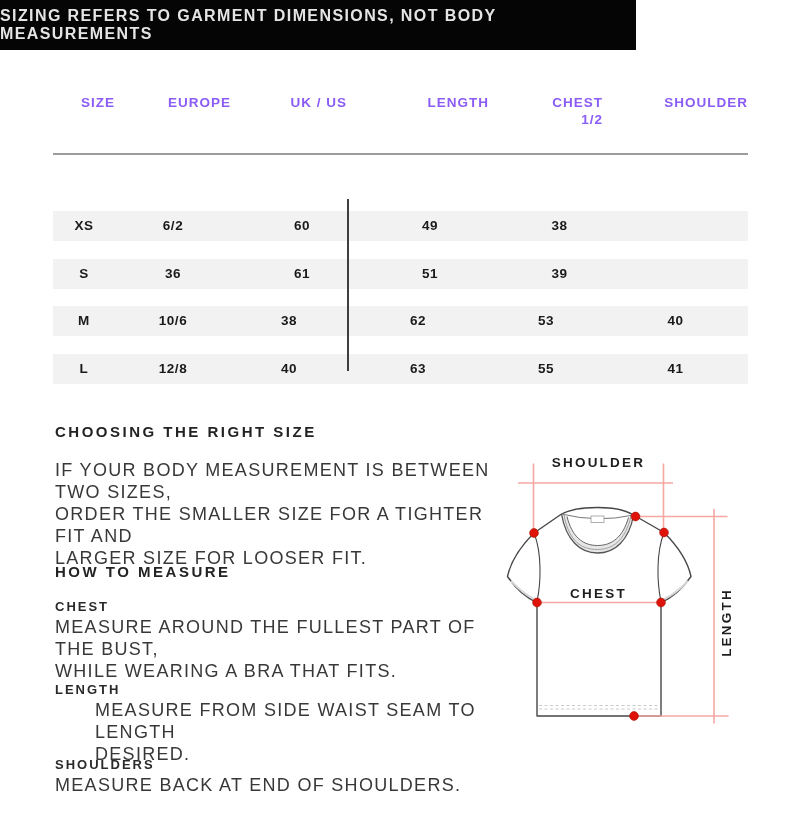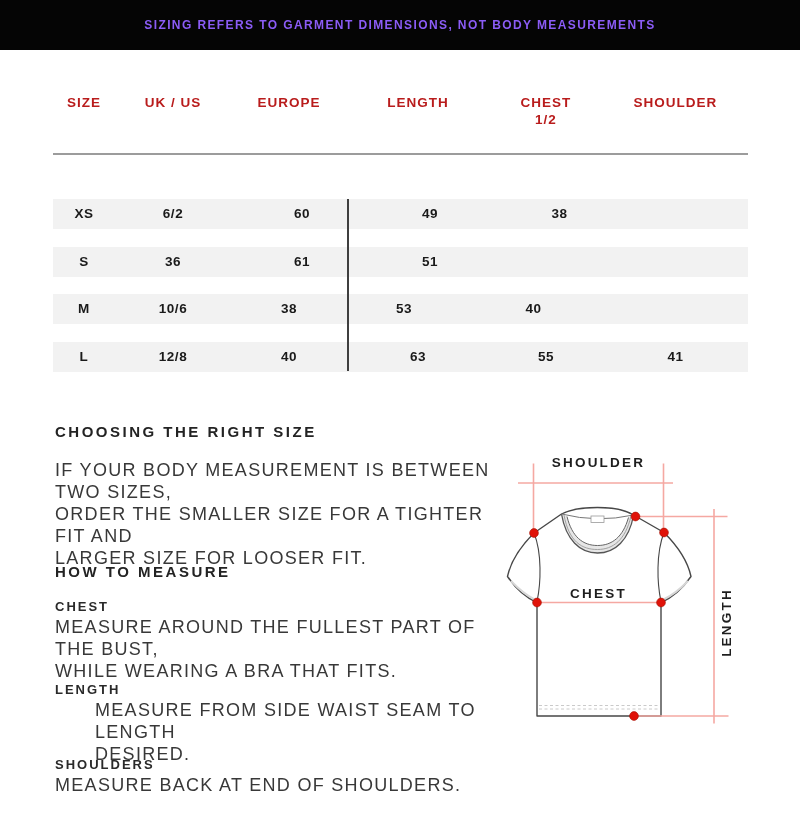--- a/index.html
+++ b/index.html
@@ -8,47 +8,47 @@
     width: 800px; height: 838px;
     font-family: "Liberation Sans", "DejaVu Sans", sans-serif;
     color: #1c1c1c;
     position: relative;
     overflow: hidden;
   }
   .page { position: absolute; inset: 0; width: 800px; height: 838px; background: #fff; }
 
   
   .banner {
-    position: absolute; top: 0; left: 0; width: 800px; height: 50px;
-    background: #050505; color: #8b5cf6;
+    position: absolute; top: 0; left: 0; width: 636px; height: 50px;
+    background: #050505; color: #e5e5e5;
     display: flex; align-items: center; justify-content: center;
-    font-size: 12px; font-weight: 700; letter-spacing: 1.4px;
+    font-size: 16px; font-weight: 700; letter-spacing: 1.4px;
   }
 
   
   .tbl-header {
     position: absolute; left: 53px; top: 94px; width: 695px;
-    display: flex; text-align: center;
+    display: flex; text-align: right;
     font-size: 13.5px; font-weight: 600; letter-spacing: 1px;
-    line-height: 17px; color: #b91c1c;
+    line-height: 17px; color: #8b5cf6;
   }
   .tbl-header .c, .tbl-row .c { flex: 0 0 auto; }
   .c.w1 { width: 62px; } .c.w2 { width: 116px; } .c.w3 { width: 116px; }
   .c.w4 { width: 142px; } .c.w5 { width: 114px; } .c.w6 { width: 145px; }
 
   .header-rule {
     position: absolute; left: 53px; top: 153px; width: 695px; height: 2px;
     background: #9c9c9c;
   }
   .tbl-rows { position: absolute; left: 53px; top: 199px; width: 695px; }
   .tbl-row {
     display: flex; height: 30px; margin-bottom: 17.5px;
     background: #f2f2f2; text-align: center;
     font-size: 13.5px; font-weight: 600; letter-spacing: 0.6px;
-    line-height: 30px; color: #1a1a1a;
+    line-height: 30px; color: #1a1a1a; margin-top: 12px;
   }
   .tbl-row:last-child { margin-bottom: 0; }
   .col-divider {
     position: absolute; left: 347px; top: 199px; width: 1.5px; height: 172px;
     background: #3f3f3f;
   }
 
   
   .h-big {
     position: absolute; left: 55px;
@@ -85,26 +85,26 @@
 
   <div class="banner">
     <span>SIZING REFERS TO GARMENT DIMENSIONS, NOT BODY MEASUREMENTS</span>
   </div>
 
   <div class="tbl-header">
     <div class="c w1">
       <div>SIZE</div>
       <div></div>
     </div>
+    <div class="c w3">
+      <div>EUROPE</div>
+      <div></div>
+    </div>
     <div class="c w2">
       <div>UK / US</div>
-      <div></div>
-    </div>
-    <div class="c w3">
-      <div>EUROPE</div>
       <div></div>
     </div>
     <div class="c w4">
       <div>LENGTH</div>
       <div></div>
     </div>
     <div class="c w5">
       <div>CHEST</div>
       <div>1/2</div>
     </div>
@@ -122,25 +122,27 @@
       <div class="c w2">6/2</div>
       <div class="c w4">60</div>
       <div class="c w5">49</div>
       <div class="c w6">38</div>
     </div>
     <div class="tbl-row">
       <div class="c w1">S</div>
       <div class="c w3">36</div>
       <div class="c w4">61</div>
       <div class="c w5">51</div>
+      <div class="c w6">39</div>
     </div>
     <div class="tbl-row">
       <div class="c w1">M</div>
       <div class="c w2">10/6</div>
       <div class="c w3">38</div>
+      <div class="c w4">62</div>
       <div class="c w5">53</div>
       <div class="c w6">40</div>
     </div>
     <div class="tbl-row">
       <div class="c w1">L</div>
       <div class="c w2">12/8</div>
       <div class="c w3">40</div>
       <div class="c w4">63</div>
       <div class="c w5">55</div>
       <div class="c w6">41</div>

